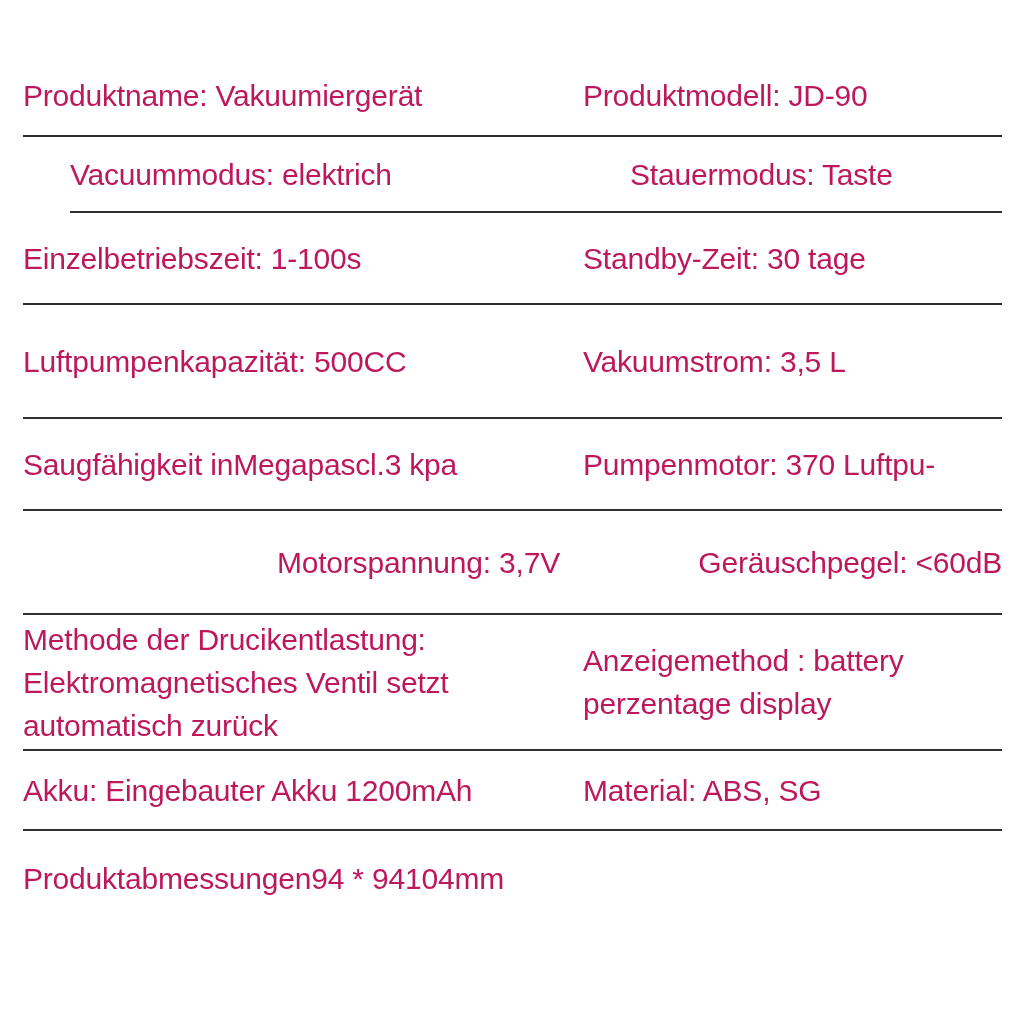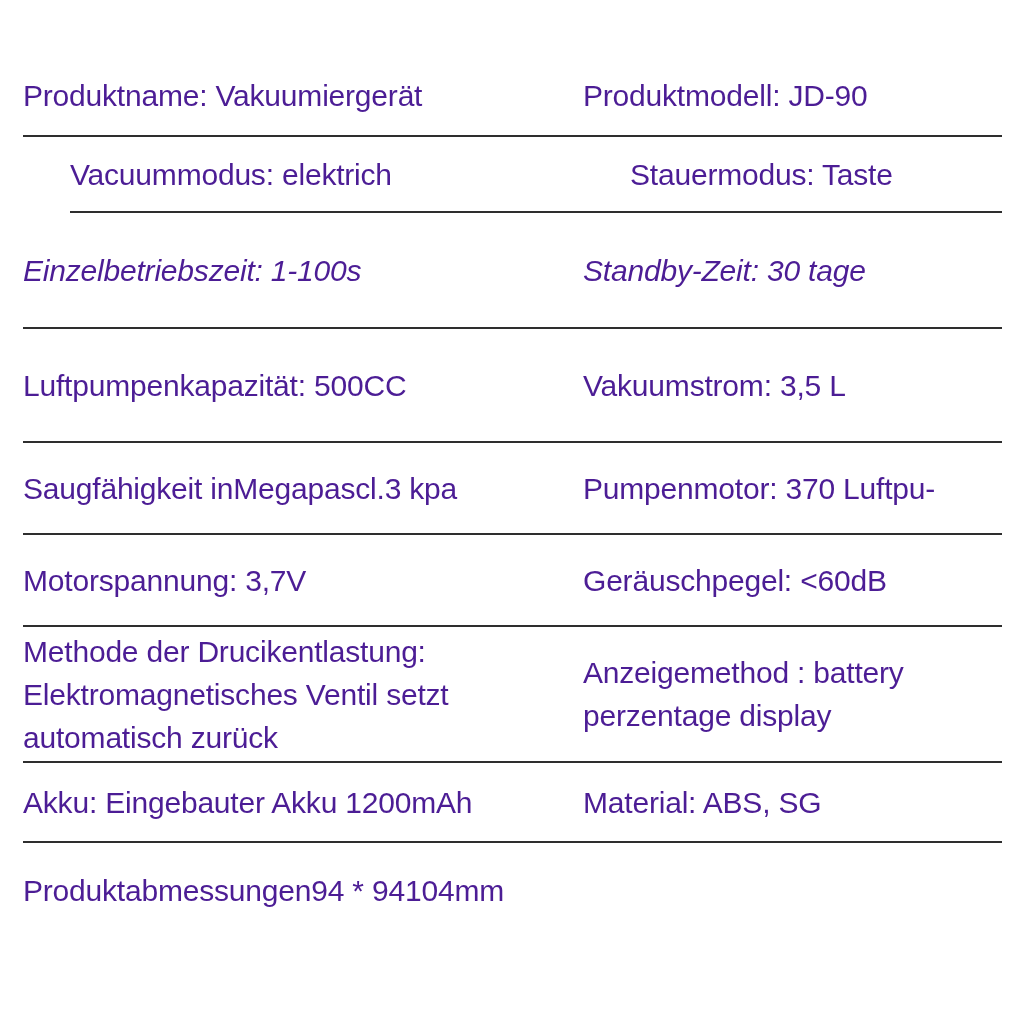--- a/index.html
+++ b/index.html
@@ -28,29 +28,29 @@
     box-sizing: border-box;
     border-bottom: 2px solid #2e2e2e;
   }
   .spec-row.last {
     border-bottom: none;
   }
   .cell {
     font-size: 30px;
     line-height: 43px;
     letter-spacing: -0.2px;
-    color: #4c1d95;
+    color: #be185d;
   }
   
   .r1 { height: 82px; }
   .r2 { height: 76px; margin-left: 47px; }
-  .r3 { height: 116px; font-style: italic; }
+  .r3 { height: 92px; }
   .r4 { height: 114px; }
   .r5 { height: 92px; }
-  .r6 { height: 92px; }
+  .r6 { height: 104px; text-align: right; }
   .r7 { height: 136px; }
   .r8 { height: 80px; }
   .r9 { height: 95px; gap: 40px; }
 </style>
 </head>
 <body>
 
 <div class="page">
   <div class="spec-table">
 

